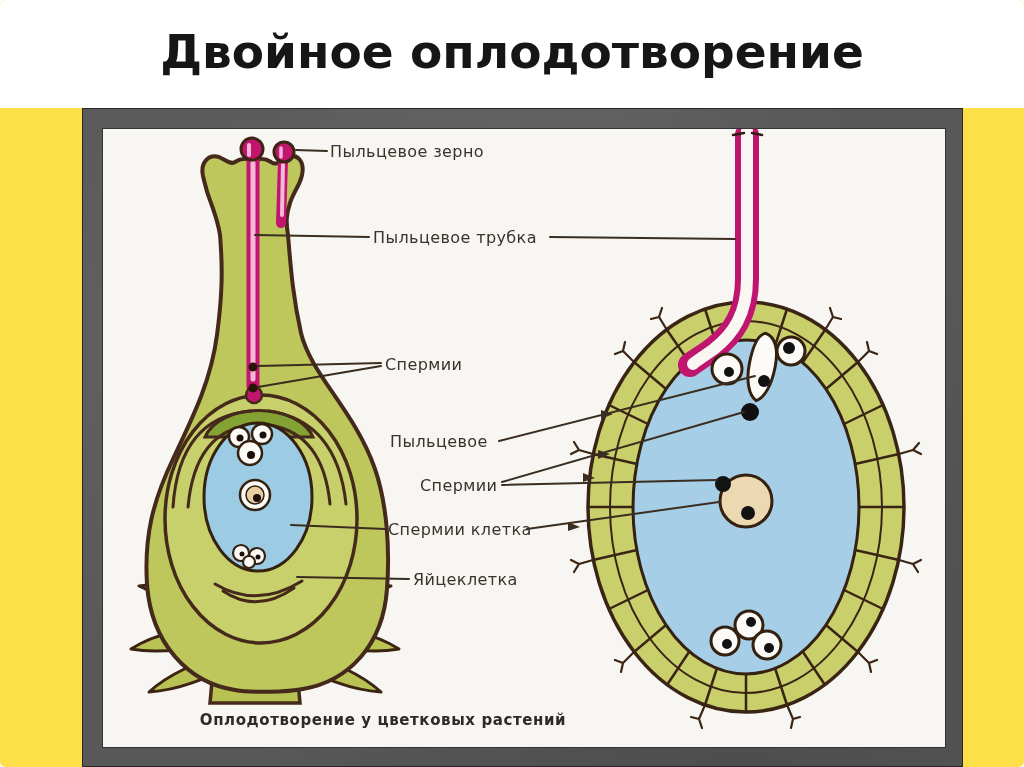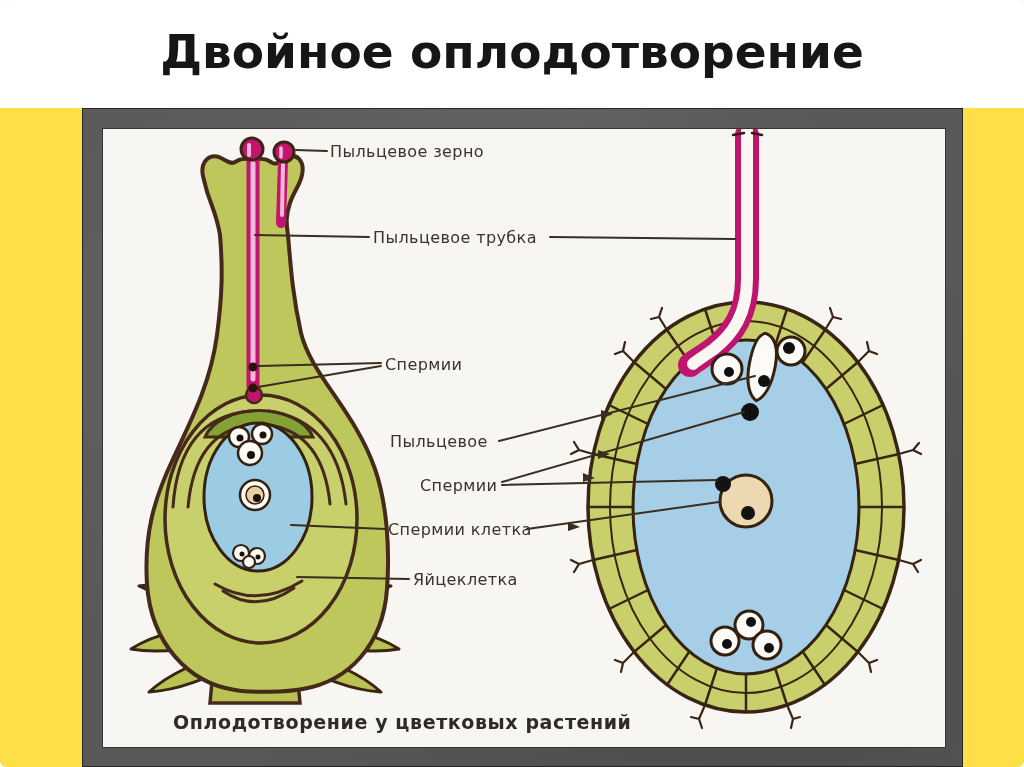--- a/index.html
+++ b/index.html
@@ -14,21 +14,21 @@
           radial-gradient(ellipse at 75% 85%, rgba(0,0,0,0.14), transparent 55%),
           radial-gradient(ellipse at 55% 15%, rgba(255,255,255,0.05), transparent 45%),
           #585858;
         border:1px solid #262626;box-sizing:border-box;}
   .panel{position:absolute;left:103px;top:117px;width:842px;height:618px;
         background:#f7f6f2;box-shadow:0 0 0 1px #343434;margin-top:12px;}
   .art{position:absolute;left:0;top:0;}
   .lbl{position:absolute;transform:translateY(-50%);font-size:16px;color:#39332c;
         letter-spacing:0.4px;white-space:nowrap;}
   .caption{position:absolute;left:70px;top:582px;width:420px;text-align:center;
-        font-size:19px;font-weight:bold;color:#2e2a25;letter-spacing:0.6px;white-space:nowrap;}
+        font-size:15px;font-weight:bold;color:#2e2a25;letter-spacing:0.6px;white-space:nowrap;}
 </style>
 </head>
 <body>
 
 <div class="page">
 
   <div class="title-band">
     <div class="slide-title">Двойное оплодотворение</div>
   </div>
 

